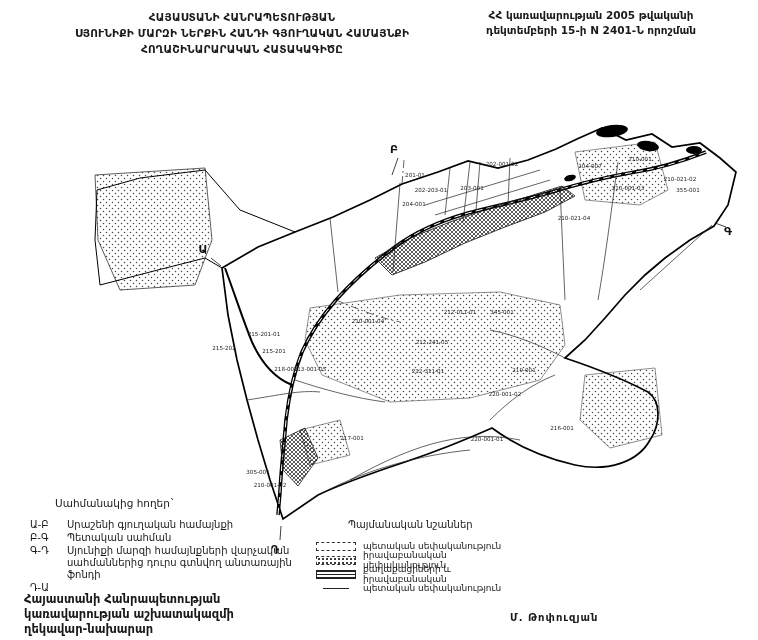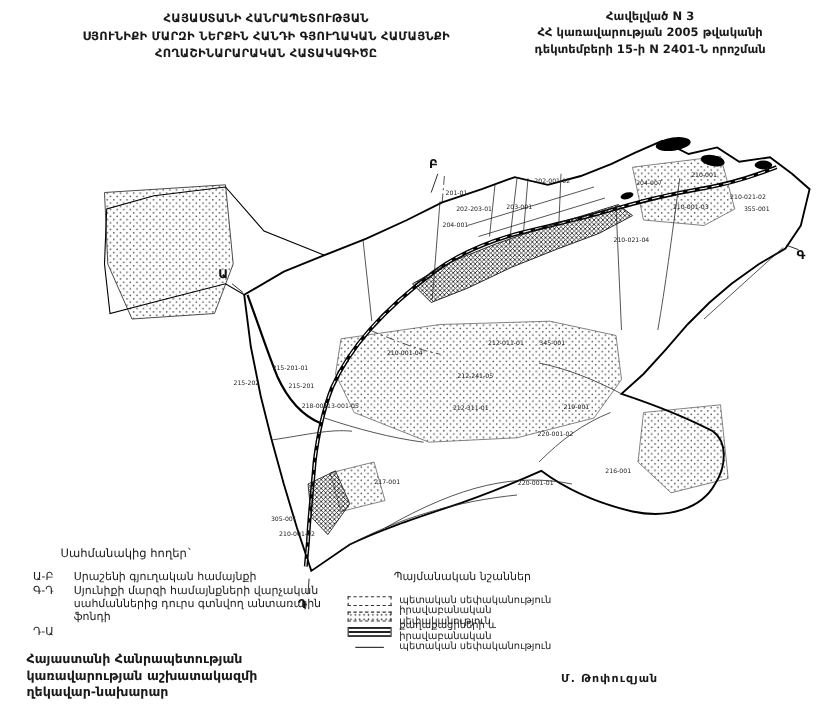--- a/index.html
+++ b/index.html
@@ -24,21 +24,21 @@
   .parcel-label{font-size:5.6px;fill:#222;font-family:"DejaVu Sans",sans-serif;}
   .corner-letter{font-size:11px;font-weight:bold;fill:#111;font-family:"DejaVu Sans",sans-serif;}
   
   .adjacent{left:30px;top:497px;width:280px;font-size:10px;}
   .adjacent .ttl{margin-left:25px;font-size:10.5px;margin-bottom:10px;}
   .adj-row{display:flex;margin-bottom:1px;line-height:1.2;justify-content:space-between;}
   .adj-code{width:27px;flex:0 0 27px;}
   .adj-label{width:243px;}
   
   .signs{left:316px;top:519px;width:210px;font-size:9px;}
-  .signs .ttl{margin-left:42px;font-size:10px;margin-bottom:10px;}
+  .signs .ttl{margin-left:32px;font-size:10px;margin-bottom:10px;}
   .sign-row{display:flex;align-items:center;margin-bottom:2px;height:12px;}
   .swatch{width:40px;height:9px;flex:0 0 40px;margin-right:7px;box-sizing:border-box;}
   .sw-state{border:1px dashed #333;background:#fff;}
   .sw-community{
     border:1px dashed #333;
     background-image:radial-gradient(#333 0.7px, transparent 0.9px);
     background-size:4px 4px;
   }
   .sw-citizens{
     border:1px solid #222;
@@ -168,30 +168,33 @@
     </g>
 </svg>
 
 <div class="abs doc-title">
   <div>ՀԱՅԱՍՏԱՆԻ ՀԱՆՐԱՊԵՏՈՒԹՅԱՆ</div>
   <div>ՍՅՈՒՆԻՔԻ ՄԱՐԶԻ ՆԵՐՔԻՆ ՀԱՆԴԻ ԳՅՈՒՂԱԿԱՆ ՀԱՄԱՅՆՔԻ</div>
   <div>ՀՈՂԱՇԻՆԱՐԱՐԱԿԱՆ ՀԱՏԱԿԱԳԻԾԸ</div>
 </div>
 
 <div class="abs annex">
-  <div>Հավելված N 3</div>
   <div>ՀՀ կառավարության 2005 թվականի</div>
   <div>դեկտեմբերի 15-ի N 2401-Ն որոշման</div>
 </div>
 
 <div class="abs adjacent">
   <div class="ttl">Սահմանակից հողեր`</div>
   <div class="adj-row">
     <span class="adj-code">Ա-Բ</span>
     <span class="adj-label">Սրաշենի գյուղական համայնքի</span>
+  </div>
+  <div class="adj-row">
+    <span class="adj-code">Բ-Գ</span>
+    <span class="adj-label">Պետական սահման</span>
   </div>
   <div class="adj-row">
     <span class="adj-code">Գ-Դ</span>
     <span class="adj-label">Սյունիքի մարզի համայնքների վարչական սահմաններից դուրս գտնվող անտառային ֆոնդի</span>
   </div>
   <div class="adj-row">
     <span class="adj-code">Դ-Ա</span>
   </div>
 </div>
 

